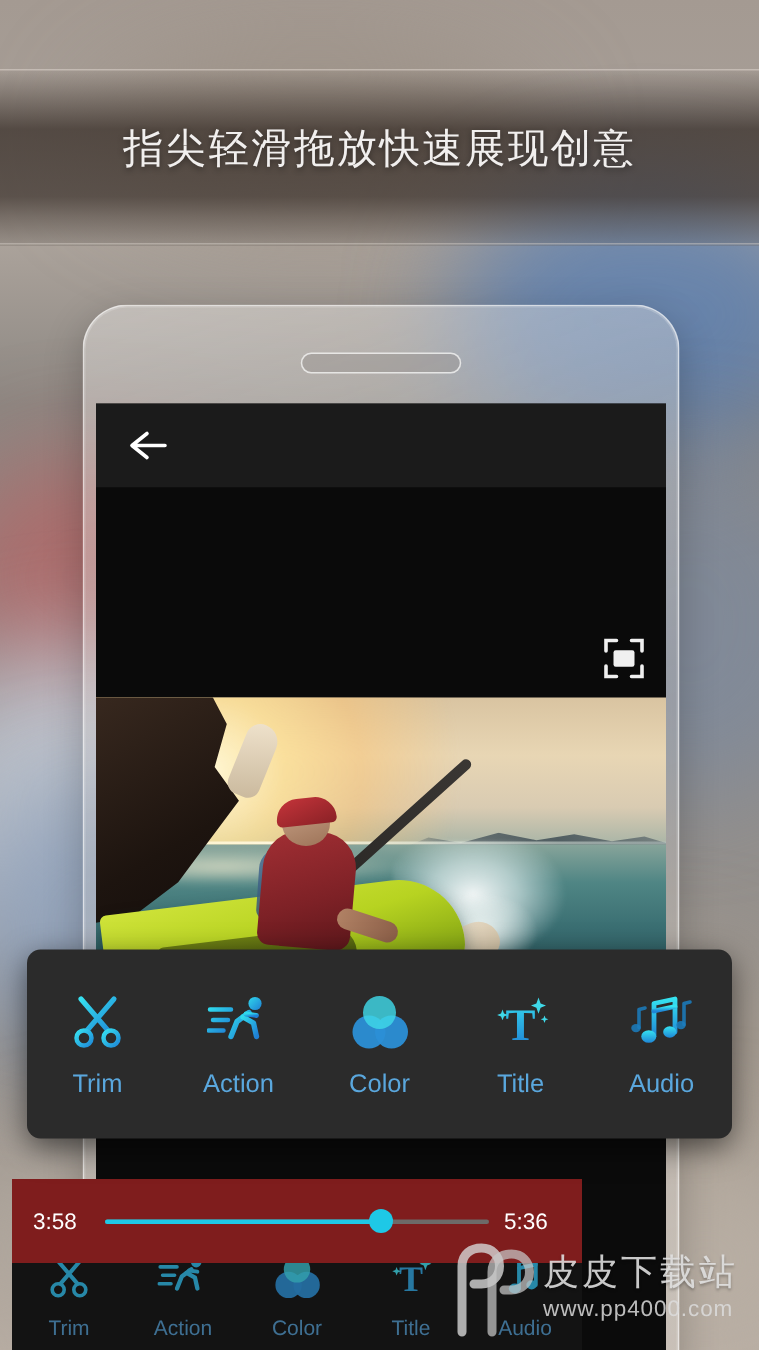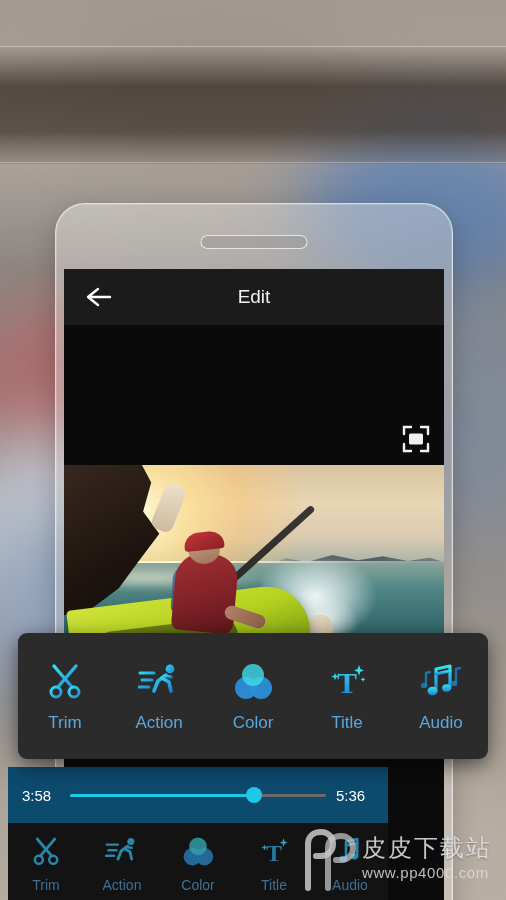--- a/index.html
+++ b/index.html
@@ -198,22 +198,22 @@
     z-index:6;
   }
   .tool{
     width:84px;display:flex;flex-direction:column;align-items:center;gap:10px;cursor:pointer;
   }
   .tool .glyph{height:44px;display:flex;align-items:center;justify-content:center;}
   .tool .lbl{color:#5aa7dd;font-size:17px;}
 
   
   .timeline{
-    position:absolute;left:8px;top:767px;width:380px;height:56px;
-    background:#0c4a6e;display:flex;align-items:center;gap:10px;padding:0 14px;
+    position:absolute;left:8px;top:786px;width:380px;height:56px;
+    background:#7f1d1d;display:flex;align-items:center;gap:10px;padding:0 14px;
     box-sizing:border-box;z-index:4;
   }
   .t-time{color:#fff;font-size:15px;min-width:38px;}
   .t-time.right{}
   .t-track{
     position:relative;flex:1;height:3px;background:#6d6a68;border-radius:2px;
   }
   .t-fill{position:absolute;left:0;top:0;height:3px;background:#1ec8e6;border-radius:2px;}
   .t-thumb{
     position:absolute;top:50%;width:16px;height:16px;margin-left:-8px;margin-top:-8px;
@@ -263,33 +263,33 @@
     <div class="bg-blob b5"></div>
     <div class="bg-blob b6"></div>
     <div class="bg-blob b7"></div>
     <div class="bg-blob b9"></div>
     <div class="bg-blob b10"></div>
   </div>
   <div class="bg-dark-band"></div>
   <div class="bg-hairline"></div>
   <div class="bg-hairline2"></div>
 
+  <div class="headline">指尖轻滑拖放快速展现创意</div>
 
   <div class="phone">
     <div class="speaker"></div>
 
     <div class="screen">
 
       <div class="appbar">
         <div class="back-icon">
           <svg width="26" height="22" viewBox="0 0 26 22" aria-hidden="true">
             <path d="M2 11 L12 3 M2 11 L12 19 M2 11 L24 11" stroke="#ffffff" stroke-width="2.4" fill="none" stroke-linecap="round" stroke-linejoin="round"></path>
           </svg>
         </div>
-        <div class="appbar-title">Edit</div>
       </div>
 
       <div class="preview">
         <div class="fs-icon">
           <svg width="28" height="28" viewBox="0 0 28 28" aria-hidden="true">
             <path d="M2 9 V2 H9" stroke="#f0f0f0" stroke-width="2.4" fill="none" stroke-linecap="round"></path>
             <path d="M19 2 H26 V9" stroke="#f0f0f0" stroke-width="2.4" fill="none" stroke-linecap="round"></path>
             <path d="M26 19 V26 H19" stroke="#f0f0f0" stroke-width="2.4" fill="none" stroke-linecap="round"></path>
             <path d="M9 26 H2 V19" stroke="#f0f0f0" stroke-width="2.4" fill="none" stroke-linecap="round"></path>
             <rect x="7" y="8.5" width="14" height="11" rx="1.5" fill="#f0f0f0"></rect>

